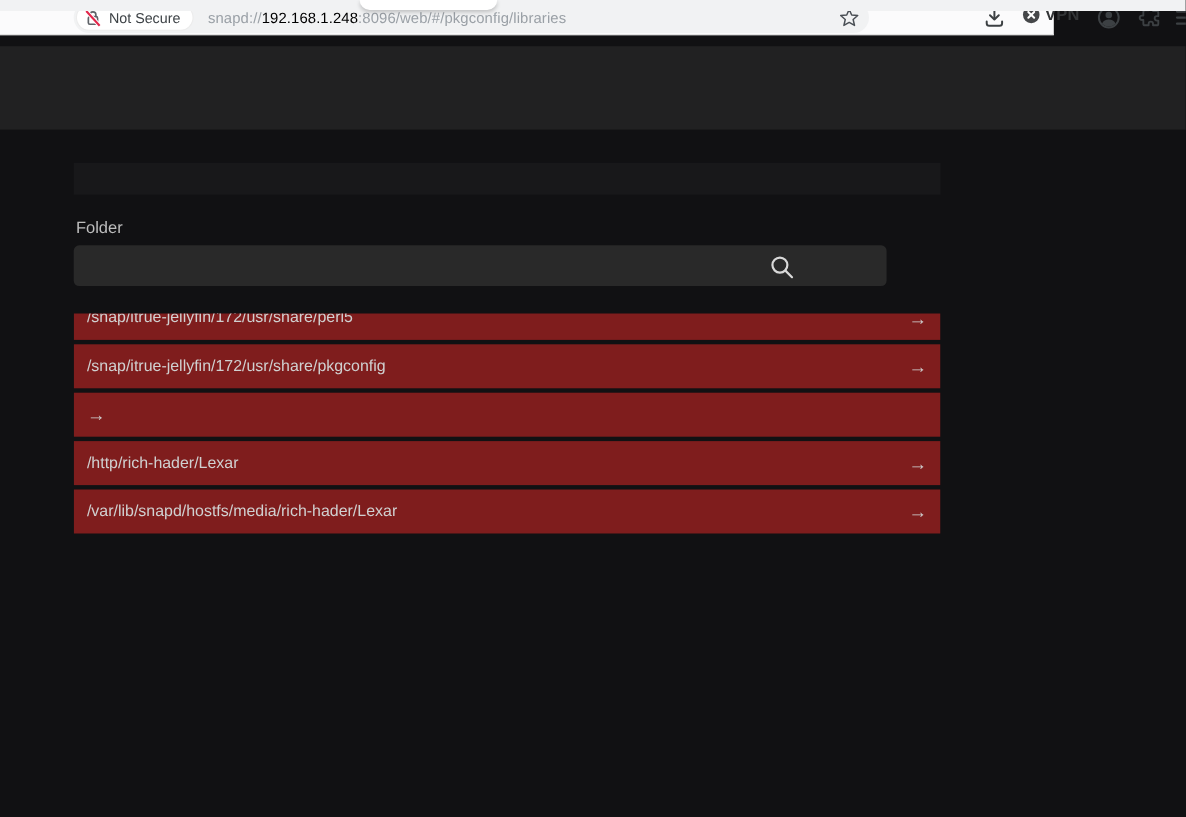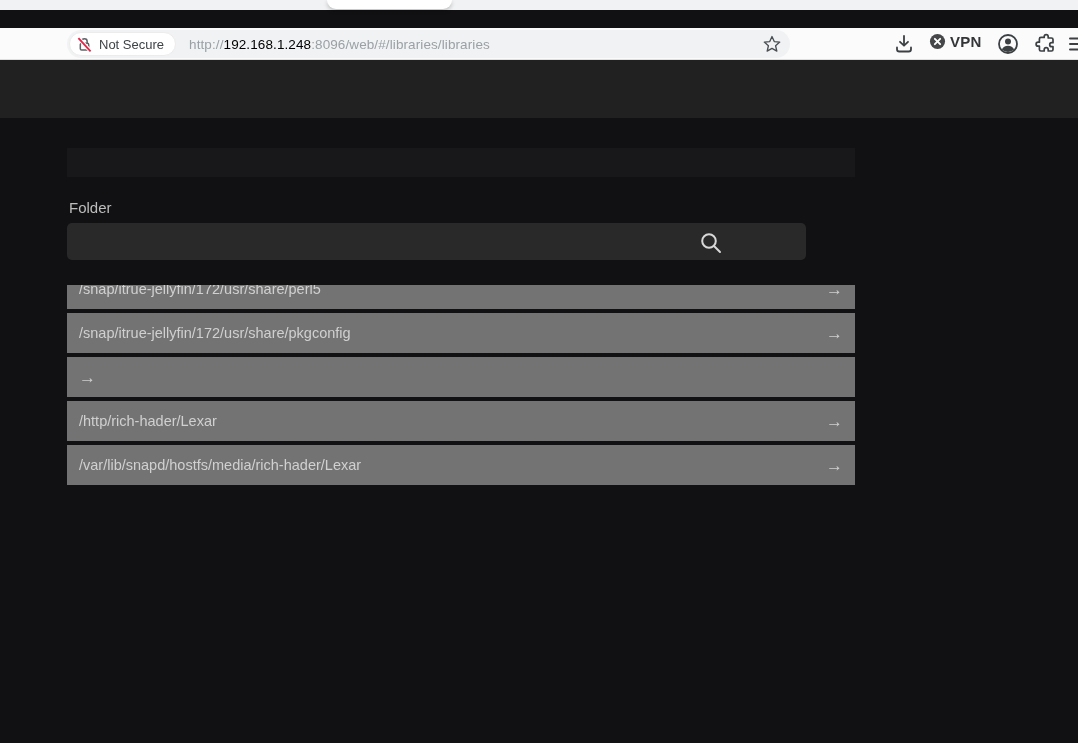--- a/index.html
+++ b/index.html
@@ -3,21 +3,21 @@
 <meta charset="utf-8">
 <style>
   * { margin:0; padding:0; box-sizing:border-box; }
   html,body { width:1078px; height:743px; overflow:hidden; }
   body { font-family:"Liberation Sans", sans-serif; background:#111113; position:relative; }
 
   
   .tabstrip { position:absolute; left:0; top:0; width:1078px; height:10px; background:#f1f2f3; z-index:5; }
   .tab-bottom { position:absolute; left:327px; top:0; width:125px; height:9px; background:#ffffff;
                 border-radius:0 0 9px 9px; box-shadow:0 2px 4px rgba(0,0,0,.22); }
-  .toolbar { position:absolute; left:0; top:28px; width:1078px; height:32px; background:#fbfbfc;
+  .toolbar { position:absolute; left:0; top:0; width:958px; height:32px; background:#fbfbfc;
              border-bottom:1px solid #dedede; z-index:4; }
   .omnibox { position:absolute; left:67px; top:2px; width:723px; height:28px; border-radius:14px;
              background:#f1f2f3; display:flex; align-items:center; }
   .chip { display:flex; align-items:center; gap:5px; height:24px; margin-left:2px; padding:0 11px 0 5px;
           background:#ffffff; border:1px solid #ececec; border-radius:12px; }
   .chip-label { font-size:13px; color:#3e4347; white-space:nowrap; }
   .url { margin-left:13px; font-size:13.5px; white-space:nowrap; letter-spacing:.1px; }
   .url .dim { color:#9aa0a6; }
   .url .host { color:#000000; }
   .star-btn { position:absolute; right:8px; top:4px; width:20px; height:20px; }
@@ -29,21 +29,21 @@
   .app-header-band { position:absolute; left:0; top:42px; width:1078px; height:76px; background:#212122; }
   .page { position:absolute; left:0; top:118px; width:1078px; height:625px; background:#111113; }
   .dialog-strip { position:absolute; left:67px; top:30px; width:788px; height:29px; background:#18181a; }
   .folder-label { position:absolute; left:69px; top:81px; font-size:15px; color:#bdbdbd; }
   .folder-input { position:absolute; left:67px; top:105px; width:739px; height:37px; background:#292929;
                   border:none; outline:none; border-radius:5px; color:#e0e0e0; font-size:15px; padding:0 10px;
                   font-family:"Liberation Sans", sans-serif; }
   .search-btn { position:absolute; left:696px; top:110px; width:30px; height:30px; background:none; border:none; padding:2px; }
   .list-viewport { position:absolute; left:67px; top:167px; width:788px; height:201px; overflow:hidden; }
   .list-inner { margin-top:-16px; display:flex; flex-direction:column; gap:4px; }
-  .dir-row { height:40px; flex:0 0 40px; background:#737373; display:flex; align-items:center;
+  .dir-row { height:40px; flex:0 0 40px; background:#7f1d1d; display:flex; align-items:center;
              justify-content:space-between; padding:0 12px; cursor:pointer; }
   .dir-path { font-size:14.5px; color:#d0d0d0; white-space:nowrap; overflow:hidden; }
   .dir-arrow { font-size:17px; color:#cfcfcf; line-height:1; }
 
   svg { display:block; }
 </style>
 </head>
 <body>
 
 <div class="tabstrip">
@@ -58,21 +58,21 @@
         <svg width="19" height="19" viewBox="0 0 20 20">
           <path d="M7.2 8.6V6.8a2.8 2.8 0 0 1 5.6 0v1.8" fill="none" stroke="#5f6368" stroke-width="1.6"></path>
           <rect x="5.6" y="8.6" width="8.8" height="7.2" rx="1.4" fill="none" stroke="#5f6368" stroke-width="1.6"></rect>
           <line x1="3.6" y1="3.2" x2="16.4" y2="17.2" stroke="#ffffff" stroke-width="4"></line>
           <line x1="3.6" y1="3.2" x2="16.4" y2="17.2" stroke="#e3274b" stroke-width="2"></line>
         </svg>
       </span>
       <span class="chip-label">Not Secure</span>
     </div>
     <div class="url">
-      <span class="dim">http://</span><span class="host">192.168.1.248</span><span class="dim">:8096/web/#/libraries/libraries</span>
+      <span class="dim">snapd://</span><span class="host">192.168.1.248</span><span class="dim">:8096/web/#/pkgconfig/libraries</span>
     </div>
     <div class="star-btn">
       <span>
         <svg width="20" height="20" viewBox="0 0 24 24">
           <path d="M12 3l2.7 6.1 6.6.6-5 4.4 1.5 6.5L12 17.2l-5.8 3.4 1.5-6.5-5-4.4 6.6-.6z" fill="none" stroke="#4a4f55" stroke-width="1.6" stroke-linejoin="round"></path>
         </svg>
       </span>
     </div>
   </div>
 

